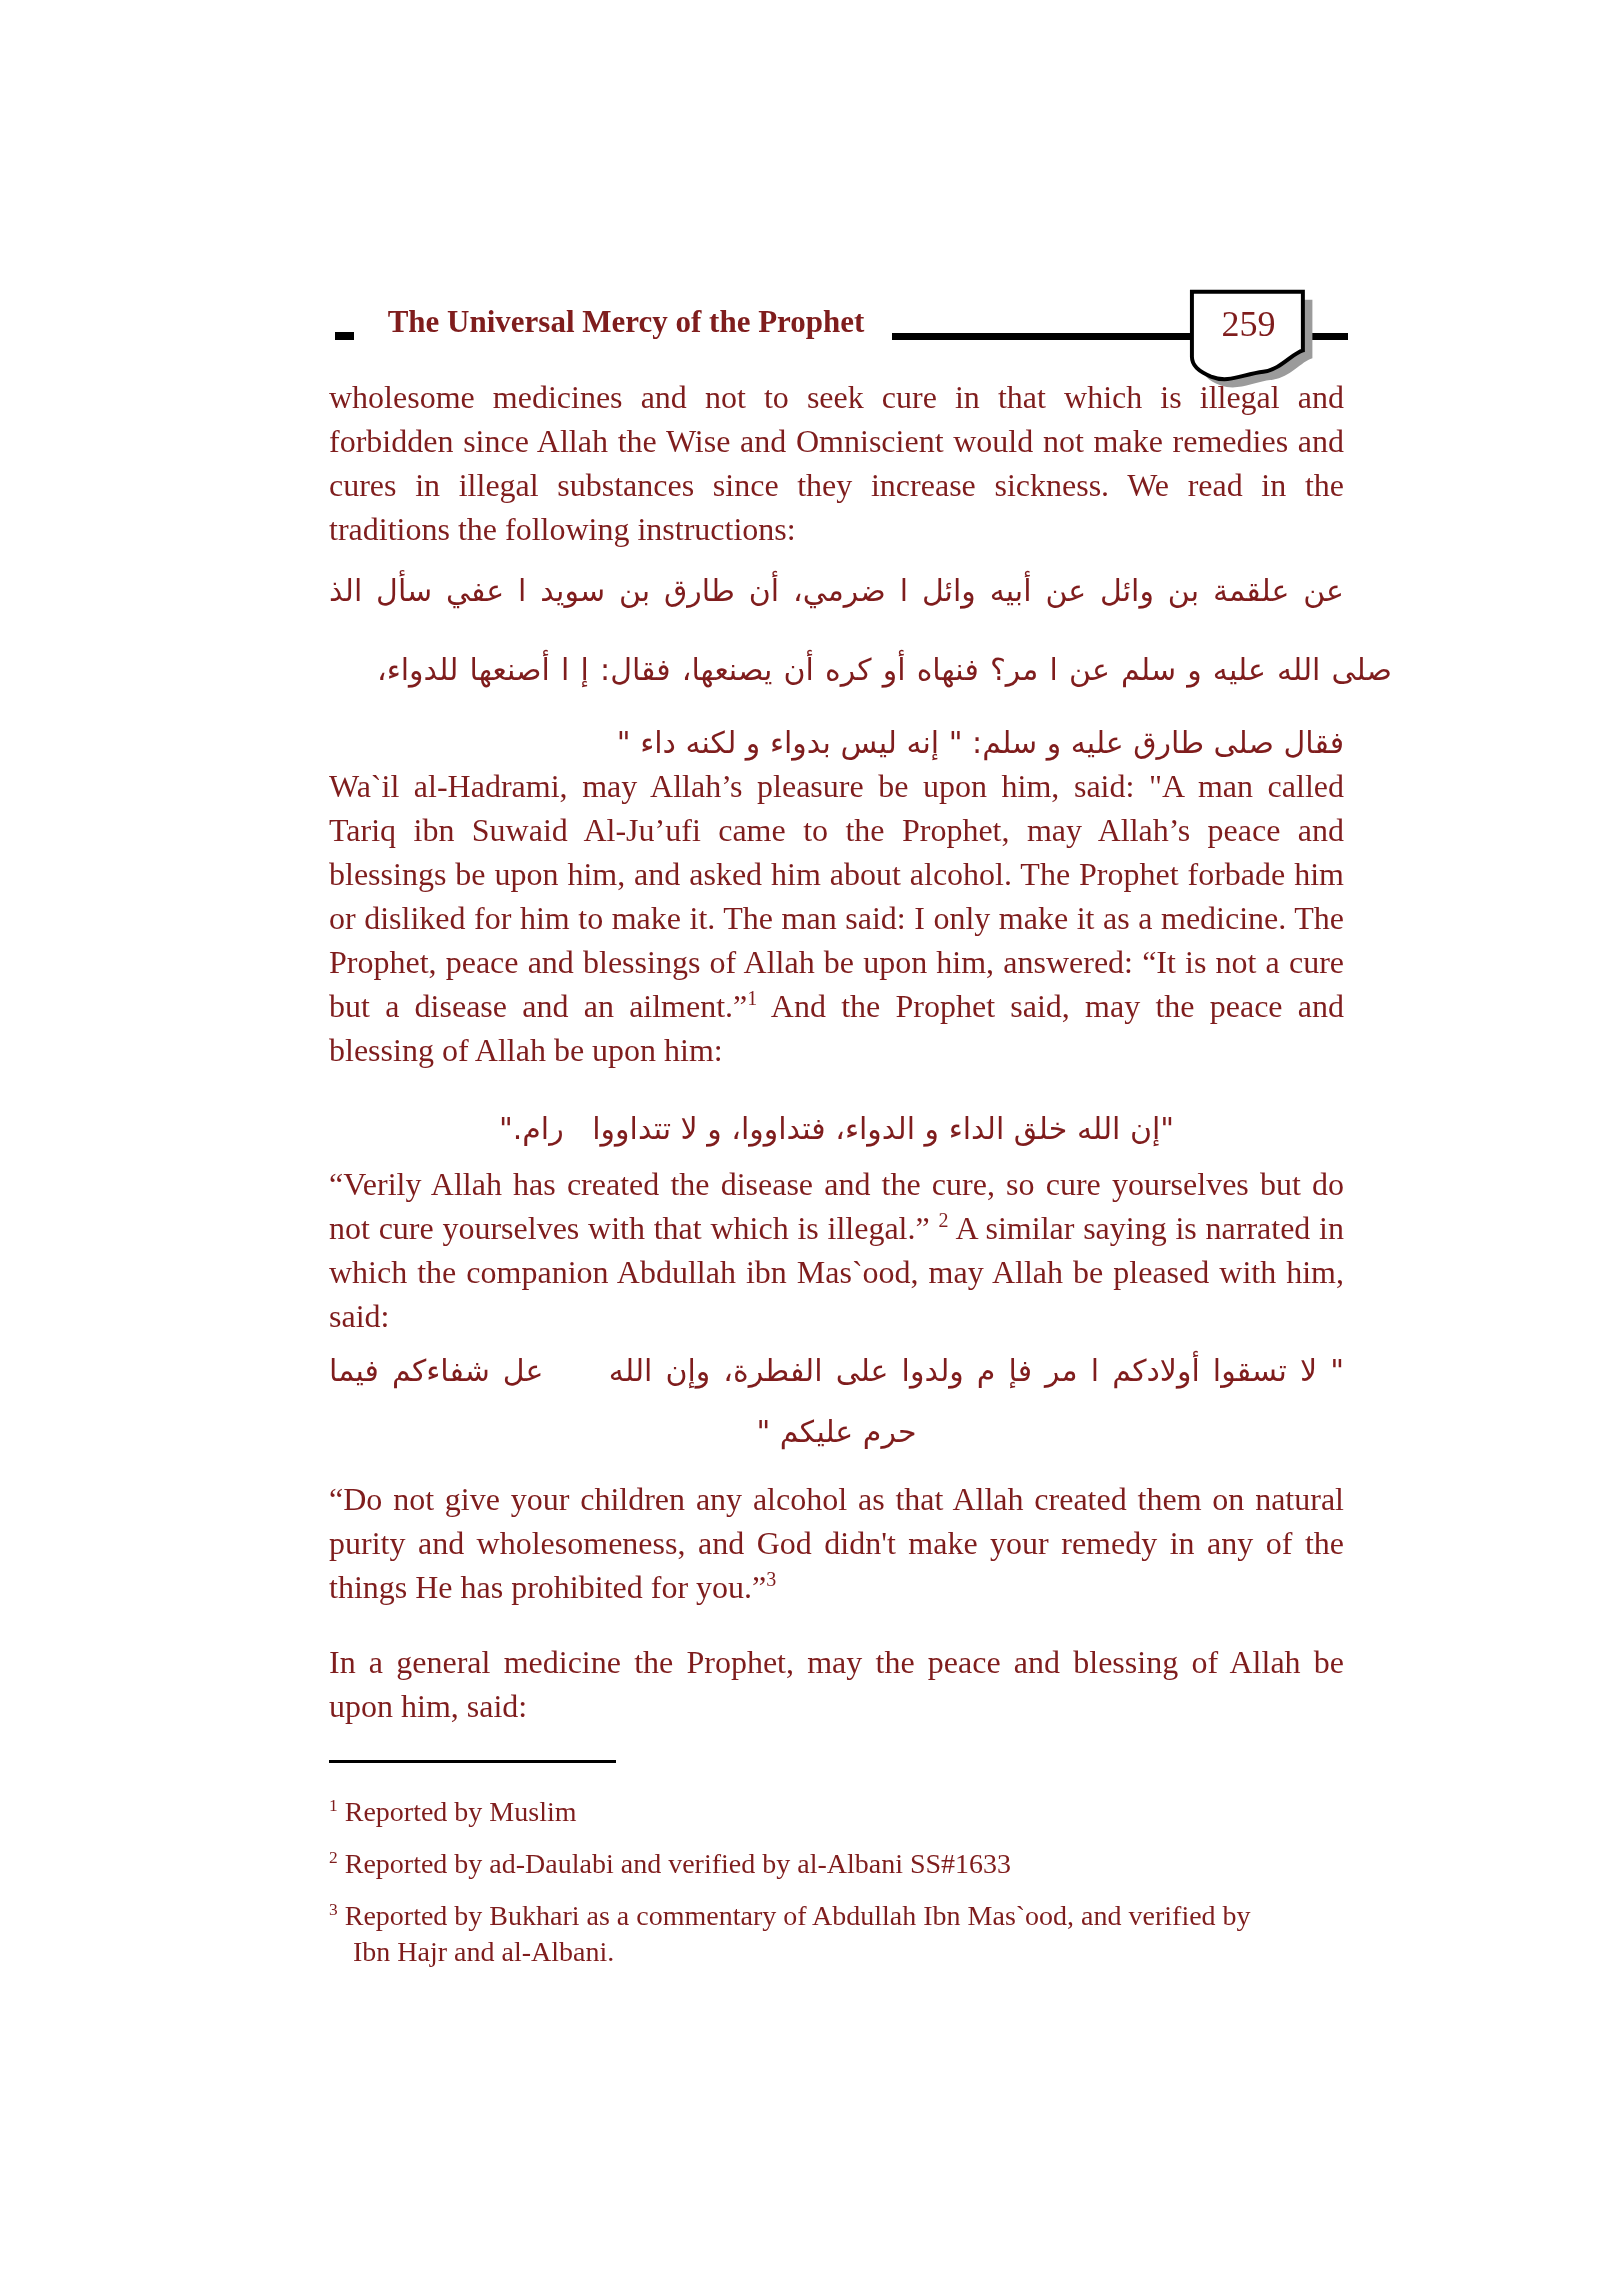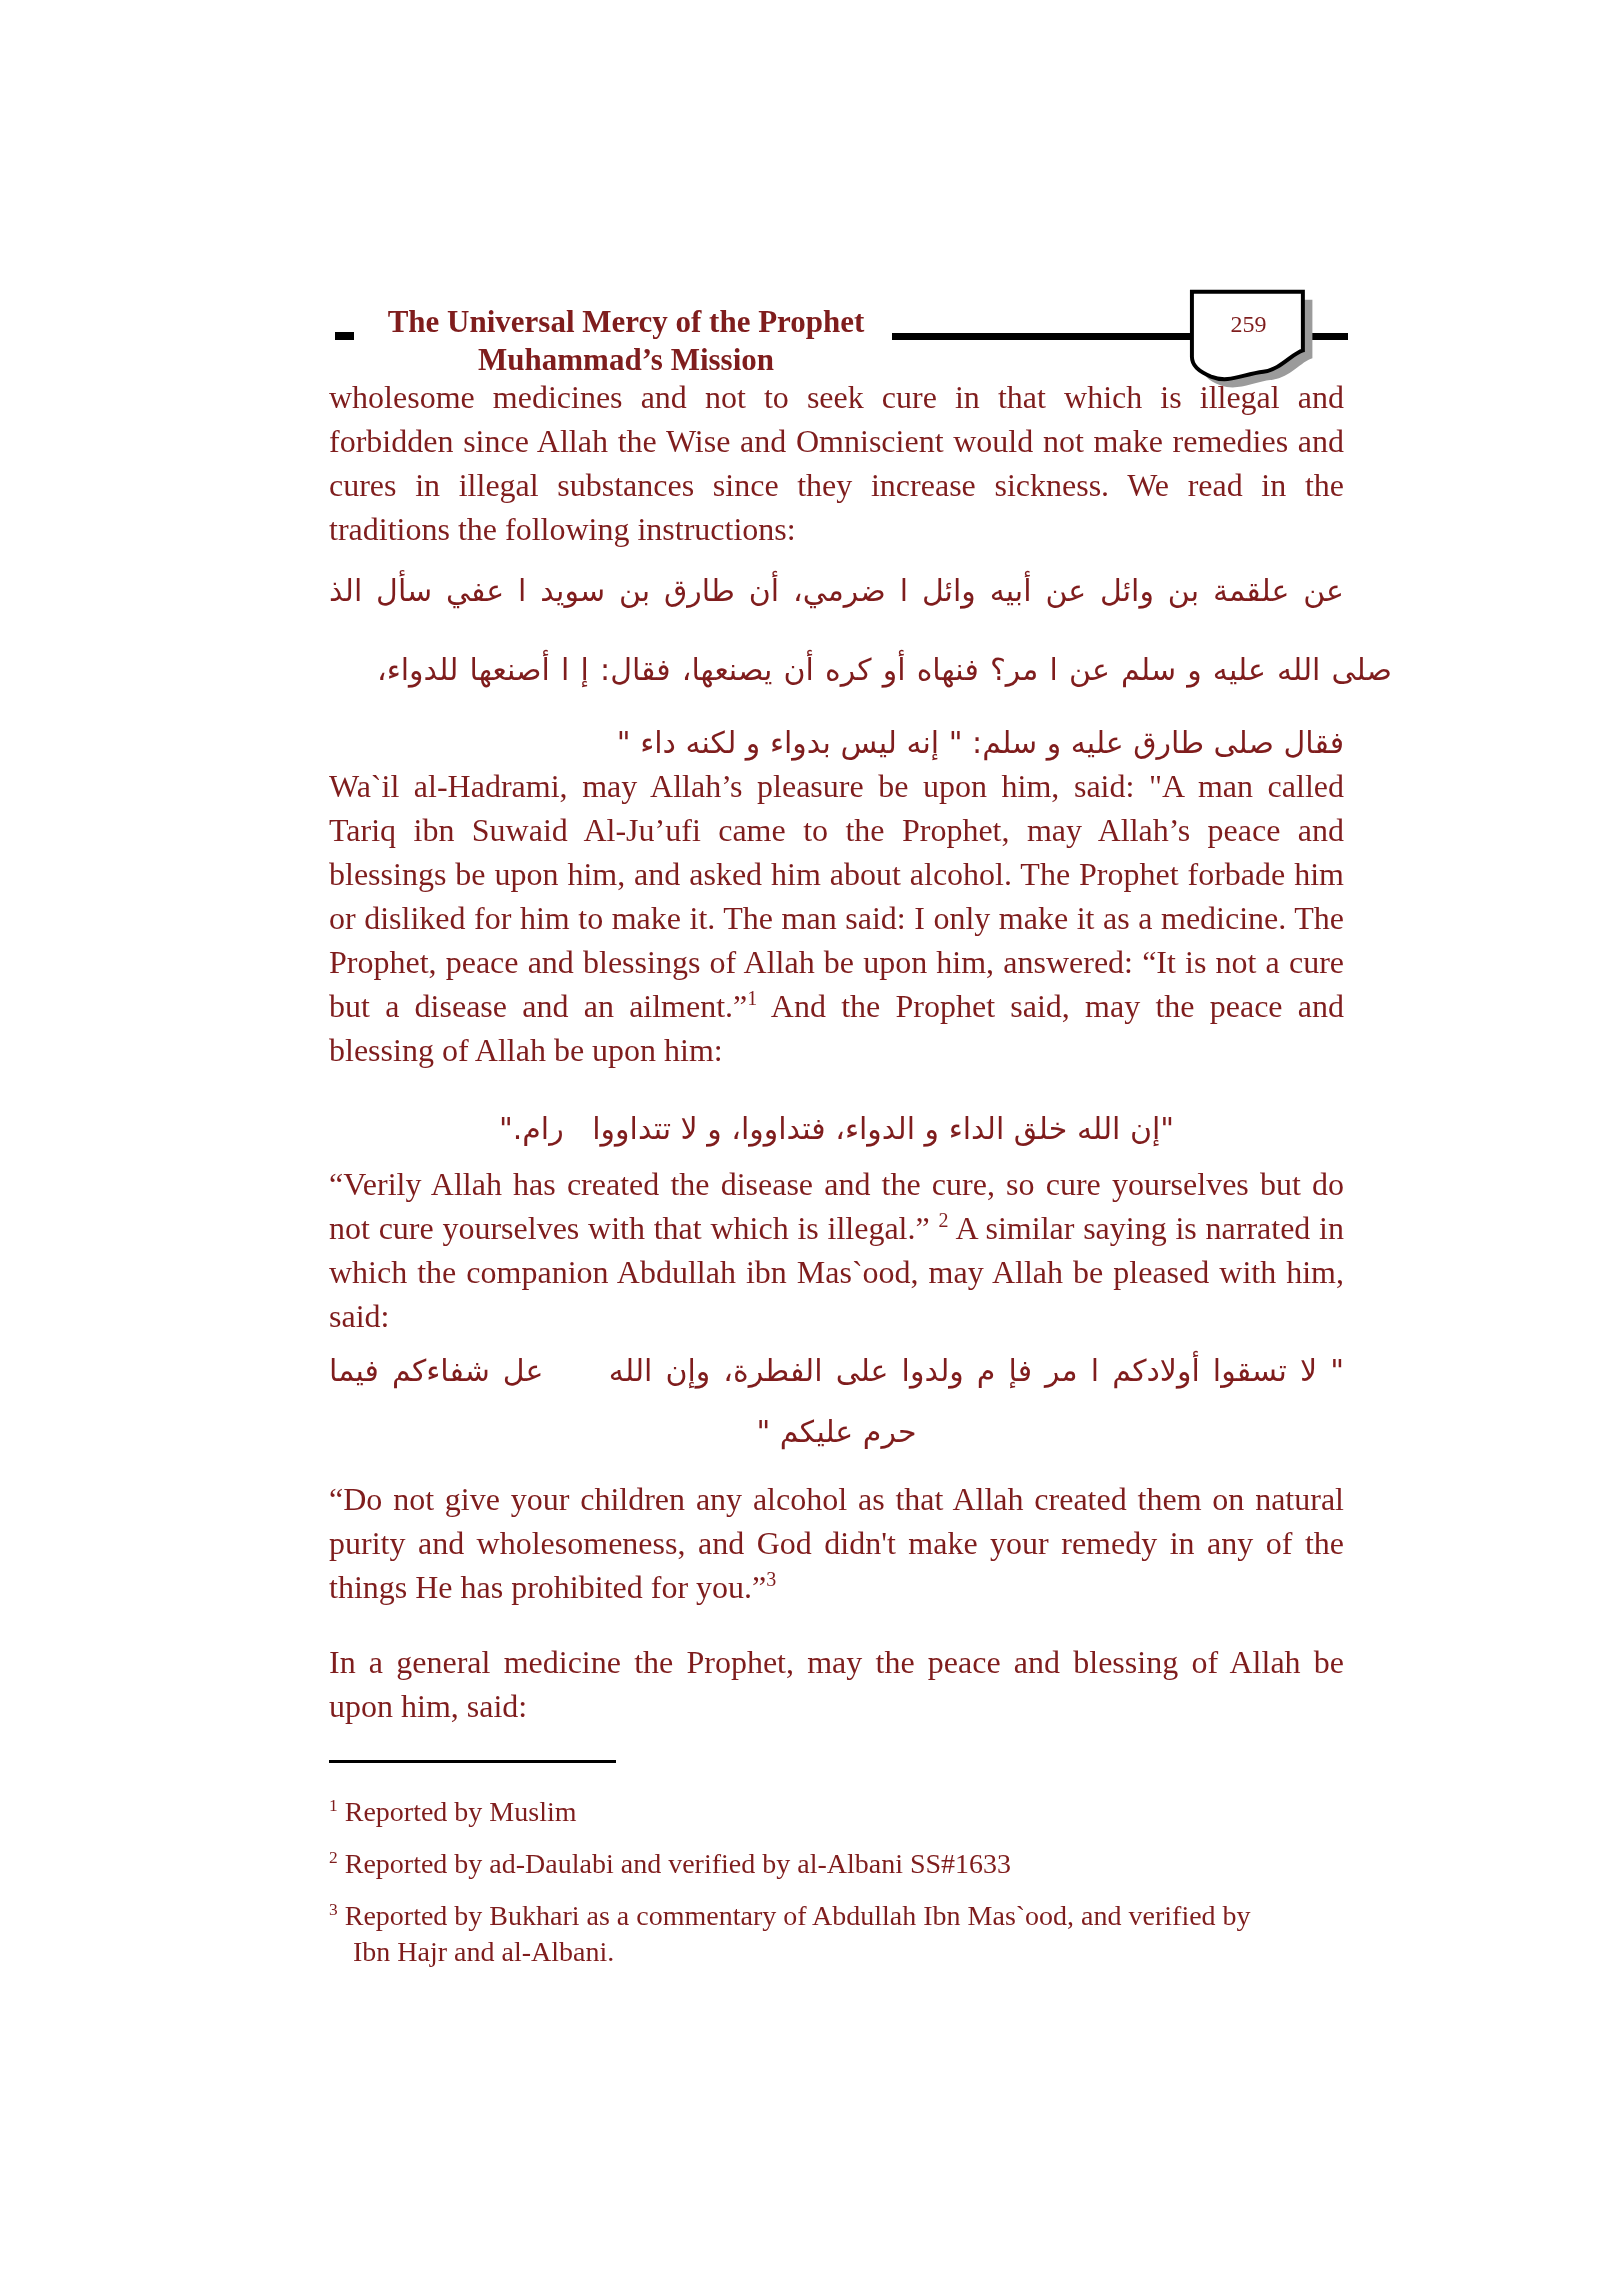--- a/index.html
+++ b/index.html
@@ -26,21 +26,21 @@
     position: absolute; top: 333px; height: 7.1px; background: #000;
   }
   .hdr-line.main { left: 892px; width: 304px; }
   .hdr-line.stub { left: 1312px; width: 36px; }
   .pagebox {
     position: absolute; left: 1187px; top: 287px; width: 143px; height: 107px;
   }
   .pagebox svg { position: absolute; left: 0; top: 0; }
   .pagebox .num {
     position: absolute; left: 0; top: 12.7px; width: 123px;
-    text-align: center; font-size: 24px; line-height: 48px;
+    text-align: center; font-size: 36px; line-height: 48px;
   }
   
   .blk {
     position: absolute; left: 329px; width: 1015px;
   }
   .par {
     font-size: 32px; line-height: 44px;
     text-align: justify; text-justify: inter-word;
   }
   .sup {
@@ -70,21 +70,20 @@
 </style>
 </head>
 <body>
 
 <div class="page">
 
   <div class="hdr-dash"></div>
 
   <div class="hdr-title">
     <div>The Universal Mercy of the Prophet</div>
-    <div>Muhammad’s Mission</div>
   </div>
 
   <div class="hdr-line main"></div>
   <div class="hdr-line stub"></div>
 
   <div class="pagebox">
     <svg width="143" height="107" viewBox="0 0 180 135">
       <path d="M18,16 H158 V90 C144,94 130,114 108,117 C82,120 64,132 42,124 C26,118 18,110 18,98 Z" fill="#9b9b9b" stroke="none"></path>
       <path d="M6,6 H146 V80 C132,84 118,104 96,107 C70,110 52,122 30,113 C14,106 6,99 6,88 Z" fill="#ffffff" stroke="#000000" stroke-width="5"></path>
     </svg>

